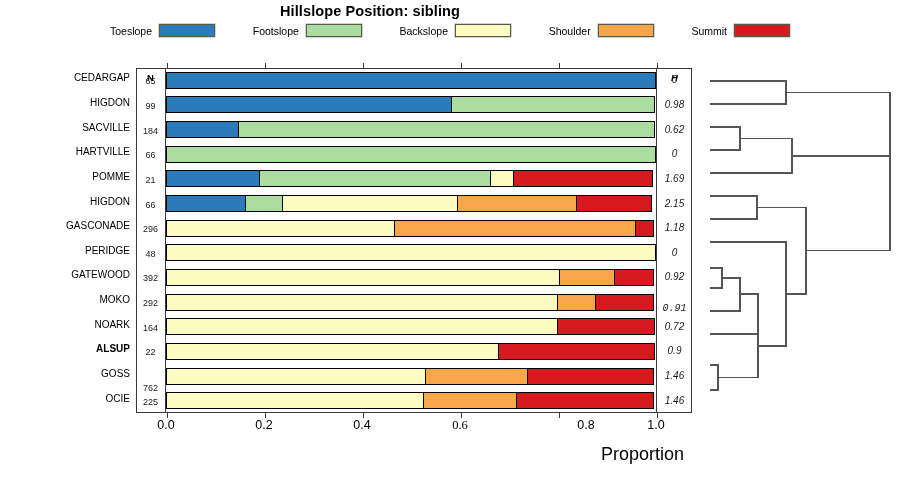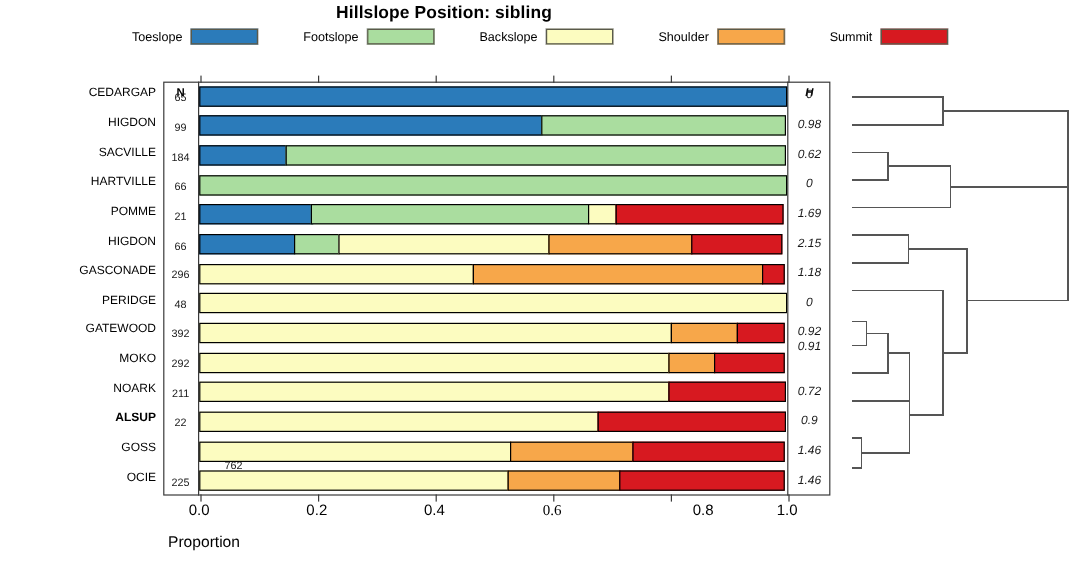--- a/index.html
+++ b/index.html
@@ -103,22 +103,22 @@
   .seg:first-child{ margin-left:0; }
 
   
   .xtick-label{
     position:absolute; top:418px;
     font-size:12.5px;
     transform:translateX(-50%);
     text-align:center;
   }
   #xaxis-title{
-    position:absolute; top:444px; left:140px; width:556px;
-    text-align:left; font-size:13px;
+    position:absolute; top:444px; left:128px; width:556px;
+    text-align:right; font-size:18px;
   }
 
   
   #dendrogram{
     position:absolute; left:700px; top:60px;
     width:195px; height:360px;
   }
 </style>
 </head>
 <body>
@@ -185,38 +185,38 @@
 <div class="col-val" style="top: 8.32143px;">65</div>
     <div class="col-val" style="top: 32.9643px;">99</div>
     <div class="col-val" style="top: 57.6071px;">184</div>
     <div class="col-val" style="top: 82.25px;">66</div>
     <div class="col-val" style="top: 106.893px;">21</div>
     <div class="col-val" style="top: 131.536px;">66</div>
     <div class="col-val" style="top: 156.179px;">296</div>
     <div class="col-val" style="top: 180.821px;">48</div>
     <div class="col-val" style="top: 205.464px;">392</div>
     <div class="col-val" style="top: 230.107px;">292</div>
-    <div class="col-val" style="top: 254.75px;">211</div>
+    <div class="col-val" style="top: 254.75px;">164</div>
     <div class="col-val" style="top: 279.393px;">22</div>
-    <div class="col-val" style="top: 315px; margin-left: 44px;">762</div>
+    <div class="col-val" style="top: 315px;">762</div>
     <div class="col-val" style="top: 328.679px;">225</div>
   </div>
 
 <div id="h-col">
   <div class="col-head">H</div>
 <div class="col-val" style="top: 6.32143px;">0</div>
     <div class="col-val" style="top: 30.9643px;">0.98</div>
     <div class="col-val" style="top: 55.6071px;">0.62</div>
     <div class="col-val" style="top: 80.25px;">0</div>
     <div class="col-val" style="top: 104.893px;">1.69</div>
     <div class="col-val" style="top: 129.536px;">2.15</div>
     <div class="col-val" style="top: 154.179px;">1.18</div>
     <div class="col-val" style="top: 178.821px;">0</div>
     <div class="col-val" style="top: 203.464px;">0.92</div>
-    <div class="col-val" style="top: 216px;">0.91</div>
+    <div class="col-val" style="top: 235px; font-family: Liberation Mono, monospace;">0.91</div>
     <div class="col-val" style="top: 252.75px;">0.72</div>
     <div class="col-val" style="top: 277.393px;">0.9</div>
     <div class="col-val" style="top: 302.036px;">1.46</div>
     <div class="col-val" style="top: 326.679px;">1.46</div>
   </div>
 
 <div id="bars-layer">
     <div class="bar-row" style="top: 3.82143px;">
       <div class="seg" style="width: 490px; background: rgb(43, 123, 186);"></div>
     </div>

